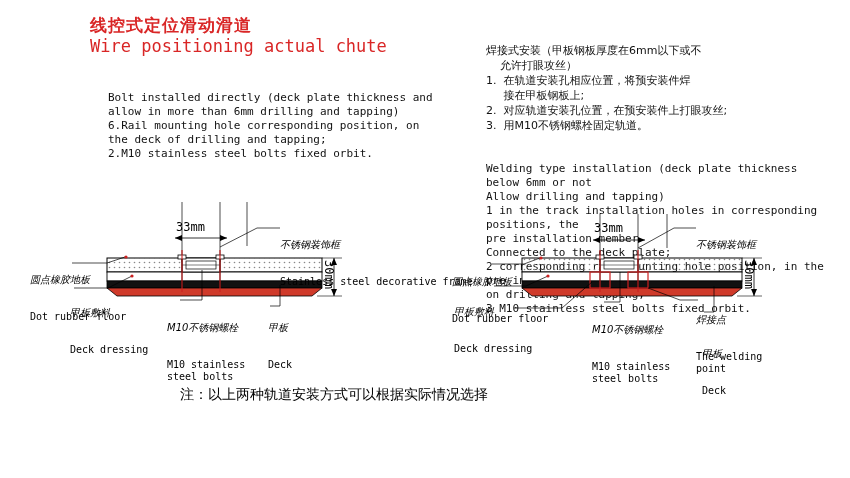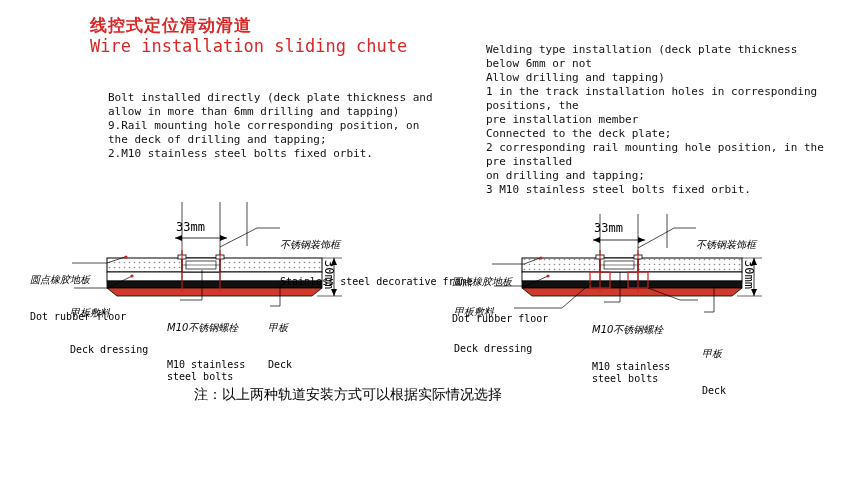--- a/index.html
+++ b/index.html
@@ -64,21 +64,20 @@
   }
   #left-spec { left: 96px; top: 62px; width: 330px; }
   #right-spec { left: 474px; top: 14px; width: 340px; }
 
   
   .note {
     position: absolute;
     left: 168px;
     top: 384px;
     width: 560px;
-    margin-left: 14px;
   }
   .note .cn {
     font-family: "DejaVu Sans", sans-serif;
     font-size: 14px;
     line-height: 20px;
     display: block;
   }
   .note .en {
     font-family: "DejaVu Sans Mono", monospace;
     font-size: 14px;
@@ -124,31 +123,37 @@
     text-orientation: mixed;
   }
   svg { display: block; overflow: visible; }
 </style>
 </head>
 <body>
 
 <div class="page">
 
   <div class="title-cn">线控式定位滑动滑道</div>
-  <div class="title-en">Wire installation sliding chute</div>
+  <div class="title-en">Wire positioning actual chute</div>
 
   <div class="textblock" id="left-spec">
     <span class="en">Bolt installed directly (deck plate thickness and
 allow in more than 6mm drilling and tapping)
-9.Rail mounting hole corresponding position, on
+6.Rail mounting hole corresponding position, on
 the deck of drilling and tapping;
 2.M10 stainless steel bolts fixed orbit.</span>
   </div>
 
   <div class="textblock" id="right-spec">
+    <span class="cn">焊接式安装（甲板钢板厚度在6mm以下或不
+    允许打眼攻丝）
+1.  在轨道安装孔相应位置，将预安装件焊
+     接在甲板钢板上;
+2.  对应轨道安装孔位置，在预安装件上打眼攻丝;
+3.  用M10不锈钢螺栓固定轨道。</span>
     <span class="en">Welding type installation (deck plate thickness below 6mm or not
 Allow drilling and tapping)
 1 in the track installation holes in corresponding positions, the
 pre installation member
 Connected to the deck plate;
 2 corresponding rail mounting hole position, in the pre installed
 on drilling and tapping;
 3 M10 stainless steel bolts fixed orbit.</span>
   </div>
 
@@ -331,20 +336,25 @@
       <span class="en">Deck dressing</span>
     </div>
 
 
     <div class="lbl" style="left:140px; top:88px;">
       <span class="cn">M10不锈钢螺栓</span>
       <span class="en">M10 stainless
 steel bolts</span>
     </div>
 
+    <div class="lbl" style="left:244px; top:78px;">
+      <span class="cn">焊接点</span>
+      <span class="en">The welding
+point</span>
+    </div>
 
     <div class="lbl" style="left:250px; top:112px;">
       <span class="cn">甲板</span>
       <span class="en">Deck</span>
     </div>
   </div>
 
   <div class="note">
     <span class="cn">注：以上两种轨道安装方式可以根据实际情况选择</span>
   </div>

